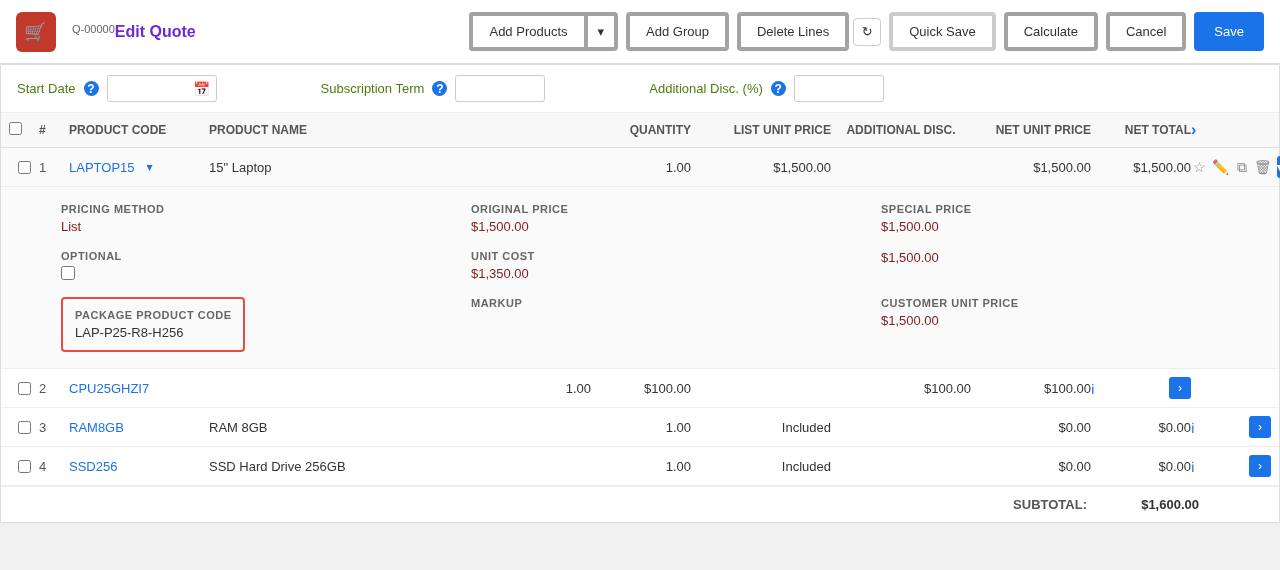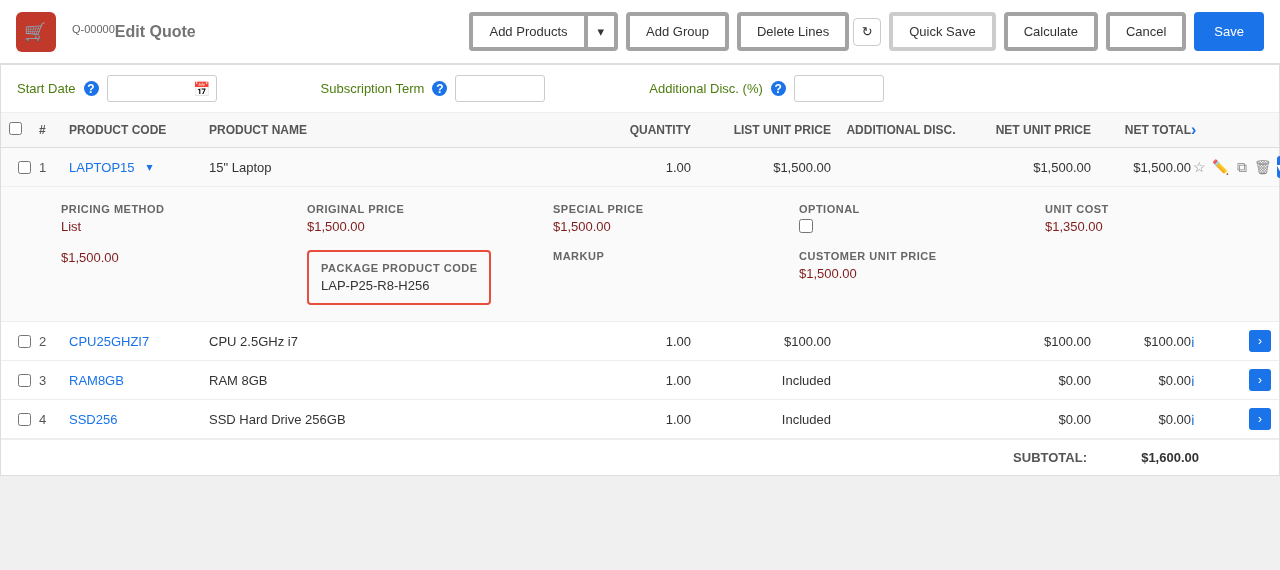--- a/index.html
+++ b/index.html
@@ -8,21 +8,21 @@
     .app-header {
       display: flex; align-items: center; background: #fff; padding: 0 16px;
       height: 64px; border-bottom: 1px solid #ddd; gap: 16px;
     }
     .app-logo {
       width: 40px; height: 40px; background: #c0392b; border-radius: 6px;
       display: flex; align-items: center; justify-content: center; color: #fff; font-size: 18px; flex-shrink: 0;
     }
     .app-title-block { display: flex; flex-direction: row; }
     .app-quote-num { font-size: 11px; color: #666; }
-    .app-title { font-size: 16px; font-weight: 700; color: #737373; }
+    .app-title { font-size: 16px; font-weight: 700; color: #6d28d9; }
     .toolbar { display: flex; align-items: center; gap: 8px; margin-left: auto; }
 
     .btn { padding: 8px 16px; border-radius: 4px; border: 4px solid #a3a3a3; background: #fff; cursor: pointer; font-size: 13px; font-weight: 400; color: #333; display: flex; align-items: center; gap: 4px; }
     .btn-primary { background: #1a73e8; color: #fff; border-color: #1a73e8; }
     .btn-quick-save { border-color: #ccc; }
     .btn-split { display: flex; align-items: stretch; }
     .btn-split .btn-main { border-radius: 4px 0 0 4px; border-right: none; }
     .btn-split .btn-arrow { border-radius: 0 4px 4px 0; padding: 8px 10px; }
     .btn-delete { display: flex; align-items: center; gap: 6px; }
     .refresh-icon { width: 28px; height: 28px; border: 1px solid #ccc; border-radius: 4px; background: #fff; display: flex; align-items: center; justify-content: center; cursor: pointer; }
@@ -46,21 +46,21 @@
     input[type="checkbox"] { cursor: pointer; }
     .row-num { color: #555; }
     .product-code { display: flex; align-items: center; gap: 12px; font-weight: 500; color: #1a73e8; }
     .chevron-btn { background: none; border: none; cursor: pointer; color: #1a73e8; font-size: 12px; }
     .text-right { text-align: right; }
     .text-center { text-align: center; }
     .action-icon { color: #888; cursor: pointer; font-size: 14px; padding: 2px; }
     .expand-btn { background: #1a73e8; color: #fff; border: none; border-radius: 3px; width: 22px; height: 22px; display: flex; align-items: center; justify-content: center; cursor: pointer; font-size: 12px; margin-left: auto; }
     .collapse-btn { background: #1a73e8; color: #fff; border: none; border-radius: 3px; width: 22px; height: 22px; display: flex; align-items: center; justify-content: center; cursor: pointer; font-size: 12px; margin-left: auto; }
 
-    .expanded-detail { padding: 16px 20px 16px 60px; background: #fafafa; border-bottom: 1px solid #eee; display: grid; grid-template-columns: 1fr 1fr 1fr 1fr 1fr; gap: 16px 32px; }
+    .expanded-detail { padding: 16px 20px 16px 60px; background: #fafafa; border-bottom: 1px solid #eee; display: grid; grid-template-columns: 1fr 1fr 1fr; gap: 16px 32px; }
     .detail-group { display: flex; flex-direction: column; gap: 4px; }
     .detail-label { font-size: 11px; font-weight: 600; color: #666; text-transform: uppercase; letter-spacing: 0.5px; }
     .detail-value { font-size: 13px; color: #7f1d1d; }
     .detail-checkbox { width: 14px; height: 14px; }
 
     .package-box { border: 2px solid #e74c3c; border-radius: 4px; padding: 10px 12px; display: inline-block; }
     .package-label { font-size: 11px; font-weight: 600; color: #666; text-transform: uppercase; letter-spacing: 0.5px; margin-bottom: 4px; }
     .package-value { font-size: 13px; color: #333; }
 
     .info-icon { color: #1a73e8; font-size: 14px; cursor: pointer; }
@@ -199,21 +199,20 @@
   </div>
 
   <div class="table-row">
     <div class="checkbox-cell">
         <input type="checkbox" style="">
       </div>
     <div class="row-num">2</div>
     <div class="product-code">
       <span>CPU25GHZI7</span>
     </div>
-    <div>CPU 2.5GHz i7</div>
     <div class="text-right">1.00</div>
     <div class="text-right">$100.00</div>
     <div class="text-center"></div>
     <div class="text-right">$100.00</div>
     <div class="text-right">$100.00</div>
     <div style="display:flex;align-items:center;gap:3px;">
       <span class="info-icon">ℹ</span>
       <button class="expand-btn">›</button>
     </div>
   </div>

